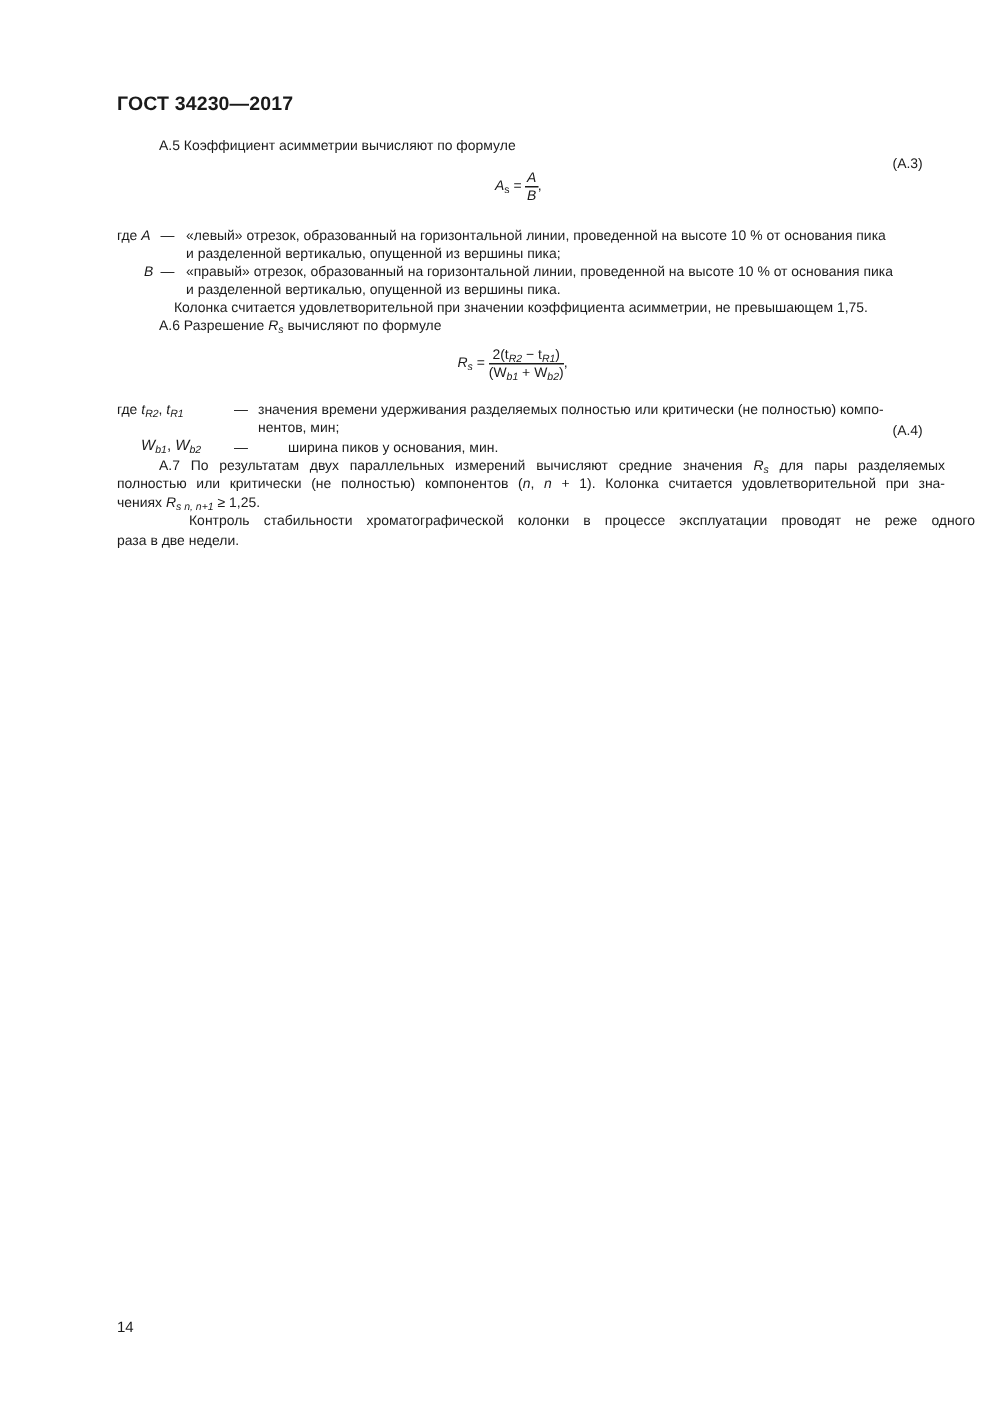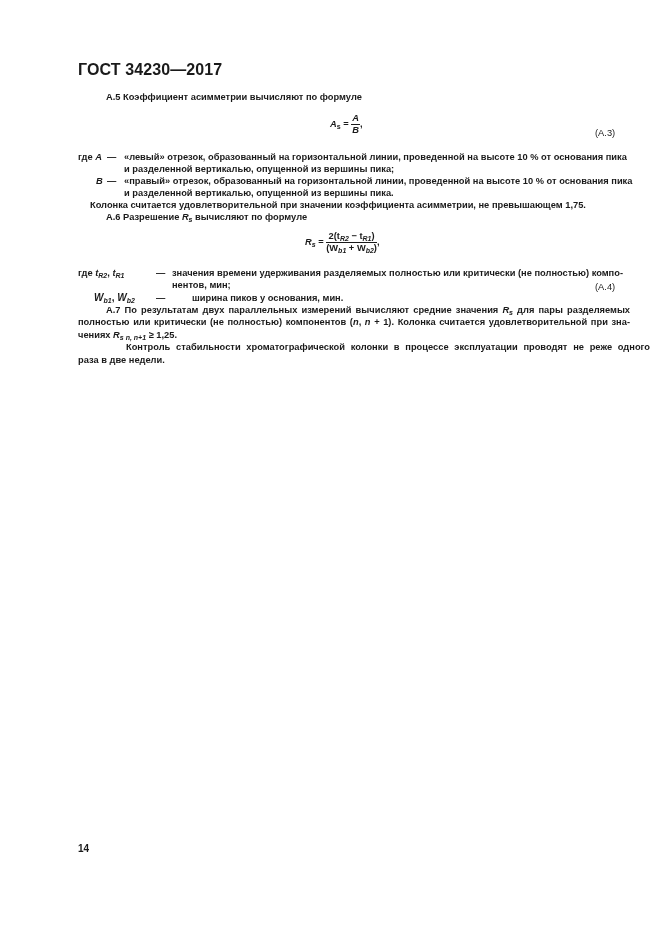--- a/index.html
+++ b/index.html
@@ -1,57 +1,57 @@
 <!DOCTYPE html>
 <html><head>
   <meta charset="utf-8">
   <style>
     html, body { margin: 0; padding: 0; }
     body {
       width: 661px; height: 935px; background: #ffffff; position: relative;
       font-family: "Liberation Sans", sans-serif; color: #1a1a1a; overflow: hidden;
     }
     .abs { position: absolute; white-space: nowrap; }
-    .hdr { left: 78px; top: 61px; font-size: 16px; font-weight: bold; letter-spacing: 0.1px; }
-    .t { font-size: 9.3px; line-height: 12px; font-weight: bold; }
+    .hdr { left: 78px; top: 61px; font-size: 13px; font-weight: bold; letter-spacing: 0.1px; }
+    .t { font-size: 9.3px; line-height: 12px; }
     .i { font-style: italic; }
     sub { font-size: 7px; vertical-align: -2px; line-height: 0; }
     .frac { display: inline-block; vertical-align: middle; text-align: center; }
     .frac .num { display: block; border-bottom: 0.8px solid #1a1a1a; padding: 0 1px; line-height: 11px; }
     .frac .den { display: block; line-height: 11px; }
     .eqnum { font-size: 9.3px; }
     .just { text-align: justify; text-align-last: justify; white-space: normal; }
-    .pagenum { left: 78px; top: 843px; font-size: 10px; font-weight: bold; }
+    .pagenum { left: 78px; top: 880px; font-size: 10px; font-weight: normal; }
   </style>
 </head>
 <body>
 
 <div class="abs hdr">ГОСТ 34230—2017</div>
 
 <div class="abs t" style="left:106px; top:91px;">А.5 Коэффициент асимметрии вычисляют по формуле</div>
 
 <div class="abs t" style="left:330px; top:113px;">
   <span class="i">A</span><sub>s</sub><span> = </span><span class="frac"><span class="num i">A</span><span class="den i">B</span></span><span>,</span>
 </div>
-<div class="abs eqnum" style="left:595px; top:128px;">(А.3)</div>
+<div class="abs eqnum" style="left:595px; top:104px;">(А.3)</div>
 
 <div class="abs t" style="left:78px; top:151px;text-align:center;">
   <span>где</span>
   <span class="i">A</span>
 </div>
 <div class="abs t" style="left:107px; top:151px;">—</div>
 <div class="abs t" style="left:124px; top:151px;">«левый» отрезок, образованный на горизонтальной линии, проведенной на высоте 10 % от основания пика</div>
 <div class="abs t" style="left:124px; top:163px;">и разделенной вертикалью, опущенной из вершины пика;</div>
 
 <div class="abs t i" style="left:96px; top:175px;">B</div>
 <div class="abs t" style="left:107px; top:175px;">—</div>
 <div class="abs t" style="left:124px; top:175px;">«правый» отрезок, образованный на горизонтальной линии, проведенной на высоте 10 % от основания пика</div>
 <div class="abs t" style="left:124px; top:187px;">и разделенной вертикалью, опущенной из вершины пика.</div>
 
-<div class="abs t" style="left:90px; top:199px;">Колонка считается удовлетворительной при значении коэффициента асимметрии, не превышающем 1,75.</div>
+<div class="abs t" style="left:116px; top:199px;">Колонка считается удовлетворительной при значении коэффициента асимметрии, не превышающем 1,75.</div>
 
 <div class="abs t" style="left:106px; top:211px;">
   <span>А.6 Разрешение </span><span class="i">R</span><sub class="i">s</sub><span> вычисляют по формуле</span>
 </div>
 
 <div class="abs t" style="left:305px; top:231px;">
   <span class="i">R</span><sub class="i">s</sub><span> = </span><span class="frac"><span class="num"><span>2(t</span><sub class="i">R2</sub><span> − t</span><sub class="i">R1</sub><span>)</span></span><span class="den"><span>(W</span><sub class="i">b1</sub><span> + W</span><sub class="i">b2</sub><span>)</span></span></span><span>,</span>
 </div>
 <div class="abs eqnum" style="left:595px; top:238px;margin-top:44px;">(А.4)</div>
 

